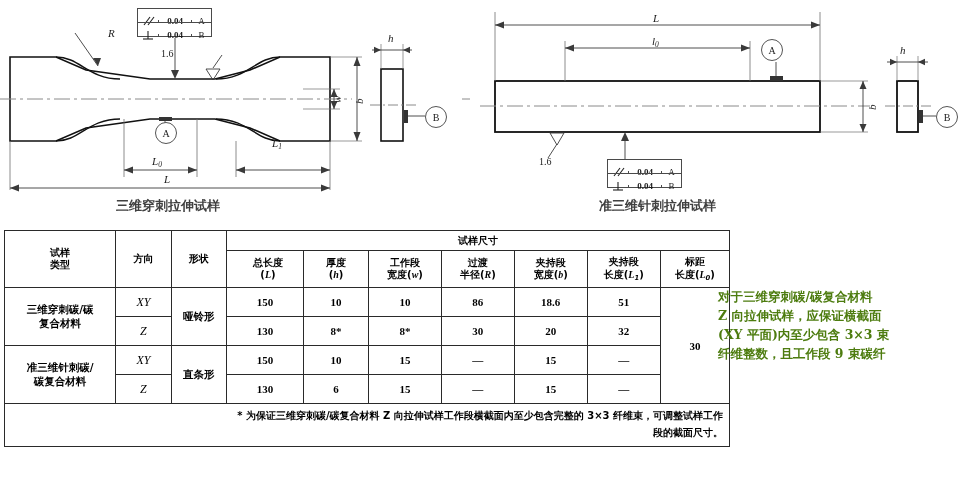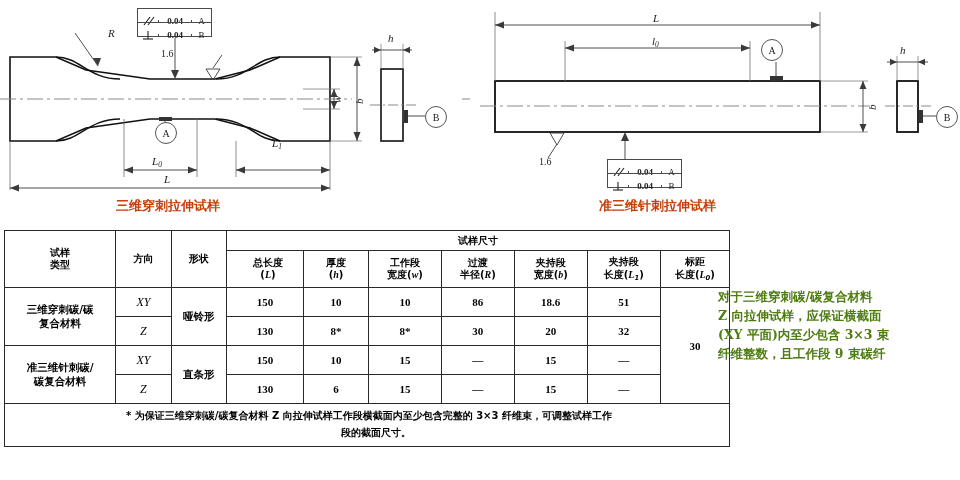--- a/index.html
+++ b/index.html
@@ -46,42 +46,42 @@
     position:absolute;width:20px;height:20px;border:1px solid #555;border-radius:50%;
     display:flex;align-items:center;justify-content:center;background:#fff;
     font-family:"Liberation Serif",serif;font-size:10px;color:#222;
   }
 
   
   .rough{position:absolute;font-family:"Liberation Serif",serif;font-size:10px;color:#222;}
 
   .caption{
     position:absolute;font-family:"DejaVu Sans",sans-serif;font-weight:700;
-    font-size:13px;color:#c2410c;white-space:nowrap;
+    font-size:13px;color:#404040;white-space:nowrap;
   }
 
   
   #spec-table{
     position:absolute;left:4px;top:230px;width:726px;
     border-collapse:collapse;
     font-family:"DejaVu Sans","Liberation Sans",sans-serif;
     font-size:10px;color:#000;background:#fff;
   }
   #spec-table td,#spec-table th{
     border:1px solid #2a2a2a;text-align:center;vertical-align:middle;
     padding:1px 2px;font-weight:700;
   }
   #spec-table .hdr{height:34px;line-height:1.25;}
   #spec-table .grp{height:17px;}
   #spec-table td.num{font-family:"Liberation Serif","DejaVu Serif",serif;font-size:11px;font-weight:700;}
   #spec-table td.dir{font-family:"Liberation Serif","DejaVu Serif",serif;font-style:italic;font-weight:400;font-size:12px;}
   #spec-table td.kind{line-height:1.3;font-size:10.5px;}
   #spec-table tr.datarow td{height:26px;}
   #spec-table td.note{
-    text-align:center;font-weight:700;font-size:10px;line-height:1.65;
+    text-align:right;font-weight:700;font-size:10px;line-height:1.65;
     padding:4px 6px 5px 10px;
   }
   .hdr-l{font-family:"Liberation Serif","DejaVu Serif",serif;font-style:italic;font-weight:700;}
 
   
   #side-note{
     position:absolute;left:718px;top:287px;width:236px;
     font-family:"DejaVu Serif","Liberation Serif",serif;
     font-weight:700;font-size:12.5px;line-height:1.52;color:#4d7c0f;
   }

